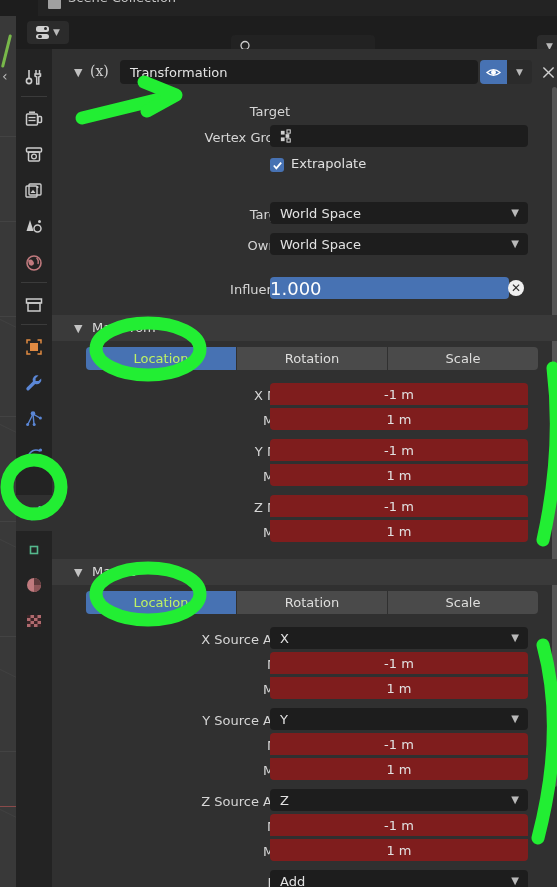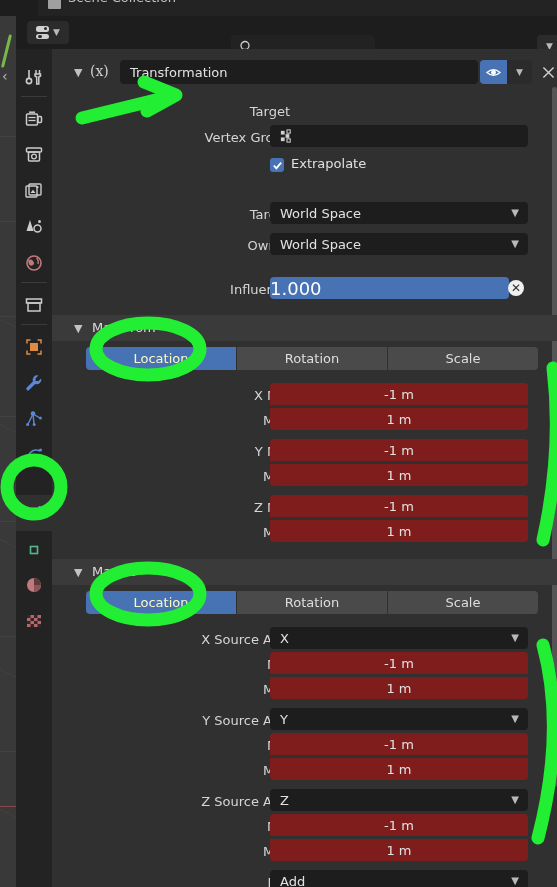--- a/index.html
+++ b/index.html
@@ -194,21 +194,21 @@
   .seg-wrap {
     position: absolute; height: 23px; border-radius: 4px; overflow: hidden;
     display: flex;
   }
   .seg {
     flex: 1; display: flex; align-items: center; justify-content: center;
     font-size: 13px; color: #dededd; background: #4a4a4a;
     border-right: 1px solid #303030;
   }
   .seg:last-child { border-right: none; }
-  .seg.on { background: #4772b3; color: #fef9c3; }
+  .seg.on { background: #4772b3; color: #bef264; }
 
   .obj-icon {
     position: absolute; left: 9px; top: 50%; transform: translateY(-50%);
     width: 15px; height: 15px;
   }
   .fld-text { position: absolute; left: 32px; }
   .fld-text.noicon { left: 10px; }
   .fld-x {
     position: absolute; right: 8px; top: 50%; transform: translateY(-50%);
     color: #cfcfcf; font-size: 13px;

